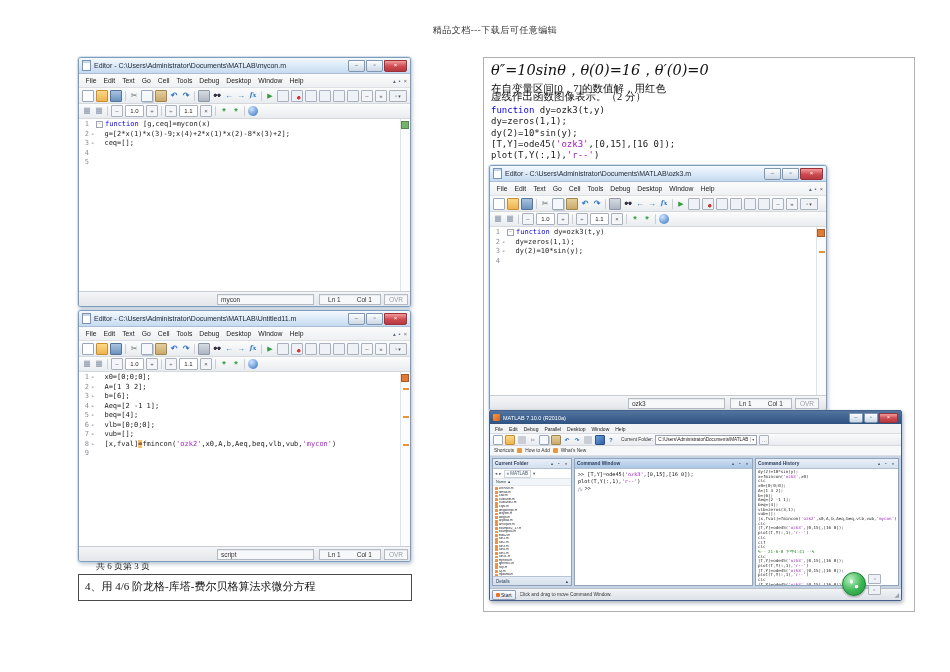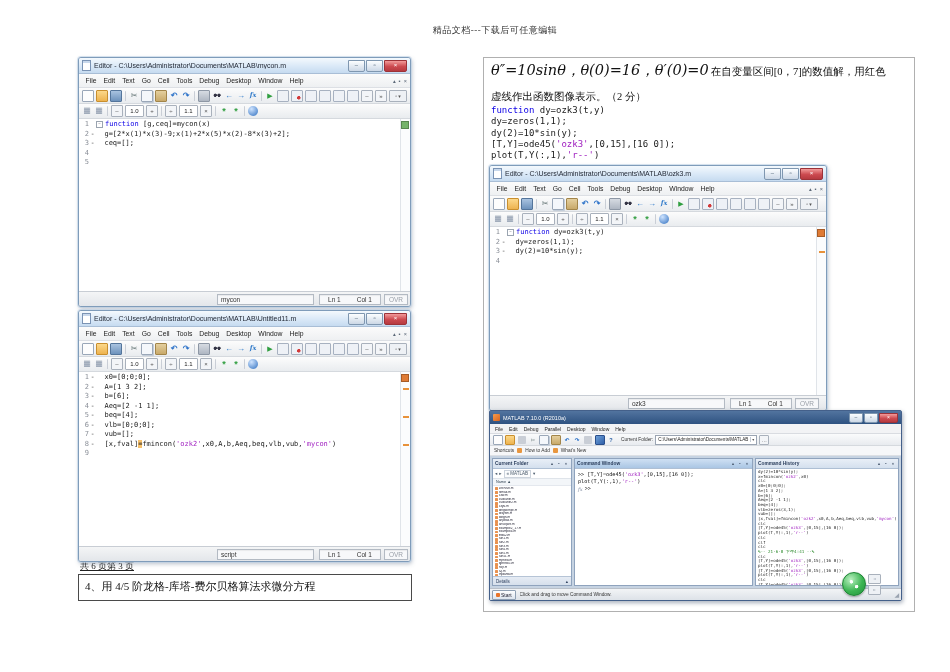--- a/index.html
+++ b/index.html
@@ -1,24 +1,24 @@
 <!DOCTYPE html>
 <html><head>
 <meta charset="utf-8">
 <style>
   html,body{margin:0;padding:0;background:#fff;}
   body{width:950px;height:672px;position:relative;font-family:"Liberation Sans",sans-serif;overflow:hidden;}
 
   
   .hdrline{position:absolute;top:24px;left:0;right:0;text-align:center;font:9px "Liberation Serif",serif;color:#333;letter-spacing:.5px;padding-left:40px;}
-  .pginfo{position:absolute;left:80px;top:560px;font:9px "Liberation Serif",serif;color:#222;text-decoration:underline;}
+  .pginfo{position:absolute;left:96px;top:560px;font:9px "Liberation Serif",serif;color:#222;}
   .qbox{position:absolute;left:78px;top:574px;width:332px;height:25px;border:1px solid #4a4a4a;background:#fff;}
   .qbox span{display:block;padding:4px 6px;font:11px "Liberation Serif",serif;color:#111;}
   .rightcell{position:absolute;left:483px;top:57px;width:430px;height:553px;border:1px solid #b0b0b0;background:#fff;}
-  .fml{position:absolute;left:7px;top:3px;display:flex;align-items:baseline;gap:2px;white-space:nowrap;}
+  .fml{position:absolute;left:7px;top:3px;display:flex;align-items:baseline;gap:2px;white-space:nowrap;flex-direction:column;}
   .fmath{font:italic 14.5px "DejaVu Serif",serif;color:#111;}
   .fnote{font:10.5px "Liberation Serif",serif;color:#111;}
   .fline2{position:absolute;left:7px;top:32px;font:10.5px "Liberation Serif",serif;color:#111;}
   .dcode{position:absolute;left:7px;top:47px;font:9px/11.3px "DejaVu Sans Mono",monospace;color:#1a1a1a;}
   .dcl{white-space:pre;}
 
   
   .ewin{position:absolute;display:flex;flex-direction:column;background:#eef2f6;border:1px solid #7f9cba;border-radius:3px;box-shadow:0 0 0 1px rgba(190,210,230,.6),1px 2px 4px rgba(60,80,110,.35);}
   .etitle{height:15px;flex:none;display:flex;align-items:center;gap:3px;padding:0 3px;background:linear-gradient(#f4f9fd,#dceaf8 50%,#c6dbf0);border-bottom:1px solid #a9bed6;border-radius:2px 2px 0 0;}
   .doc-icon{width:7px;height:9px;flex:none;background:#fff;border:1px solid #7a93b4;box-shadow:inset 0 2px 0 #c8d8ec;}
@@ -125,21 +125,21 @@
   .gball{position:absolute;left:358px;top:514px;width:22px;height:22px;border-radius:50%;border:1px solid #1d8434;background:radial-gradient(circle at 62% 62%,#fff 1.5px,transparent 2px),radial-gradient(circle at 38% 40%,#fff 1.5px,transparent 2px),radial-gradient(circle at 35% 30%,#b9f0c0,#3cb553 55%,#23913c);box-shadow:0 1px 2px rgba(0,0,0,.35);}
   .cctl{position:absolute;left:384px;top:516px;display:flex;flex-direction:column;gap:1px;}
   .cctl span{width:11px;height:8px;border:1px solid #a9b1bc;background:#eef1f5;border-radius:1px;font-size:4px;line-height:7px;text-align:center;color:#567;}
 </style>
 </head>
 <body>
 
 <div class="hdrline">精品文档---下载后可任意编辑</div>
 <div class="pginfo">共 6 页第 3 页</div>
 <div class="qbox">
-  <span>4、用 4/5 阶龙格-库塔-费尔贝格算法求微分方程</span>
+  <span>4、用 4/6 阶龙格-库塔-费尔贝格算法求微分方程</span>
 </div>
 
 <div class="ewin" style="left:78px;top:57px;width:331px;height:248px">
   <div class="etitle">
     <span class="doc-icon"></span>
     <span class="ttl">Editor - C:\Users\Administrator\Documents\MATLAB\mycon.m</span>
     <span class="winbtns">
         <span class="wbtn wmin">–</span>
         <span class="wbtn wmax">▫</span>
         <span class="wbtn wclose">×</span>
@@ -212,21 +212,21 @@
   <div class="ebody">
     <div class="codes">
         <div class="crow">
           <span class="lnum">1</span>
           <span class="ldash"></span>
           <span class="lcode"><span class="fold">−</span><span class="kw">function</span> [g,ceq]=mycon(x)</span>
         </div>
         <div class="crow">
           <span class="lnum">2</span>
           <span class="ldash">-</span>
-          <span class="lcode">  g=[2*x(1)*x(3)-9;x(1)+2*x(5)*x(2)-8*x(3)+2];</span>
+          <span class="lcode">  g=[2*x(1)*x(3)-9;x(4)+2*x(1)*x(2)-8*x(3)+2];</span>
         </div>
         <div class="crow">
           <span class="lnum">3</span>
           <span class="ldash">-</span>
           <span class="lcode">  ceq=[];</span>
         </div>
         <div class="crow">
           <span class="lnum">4</span>
           <span class="ldash"></span>
           <span class="lcode"></span>

